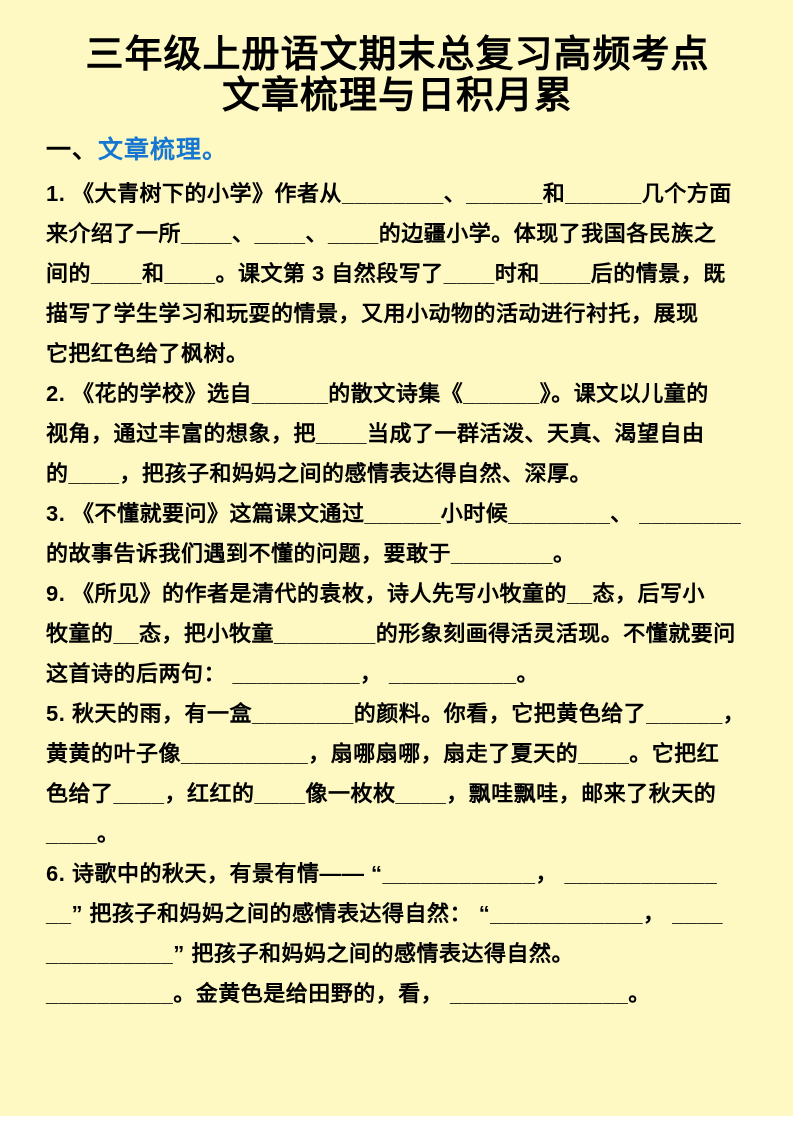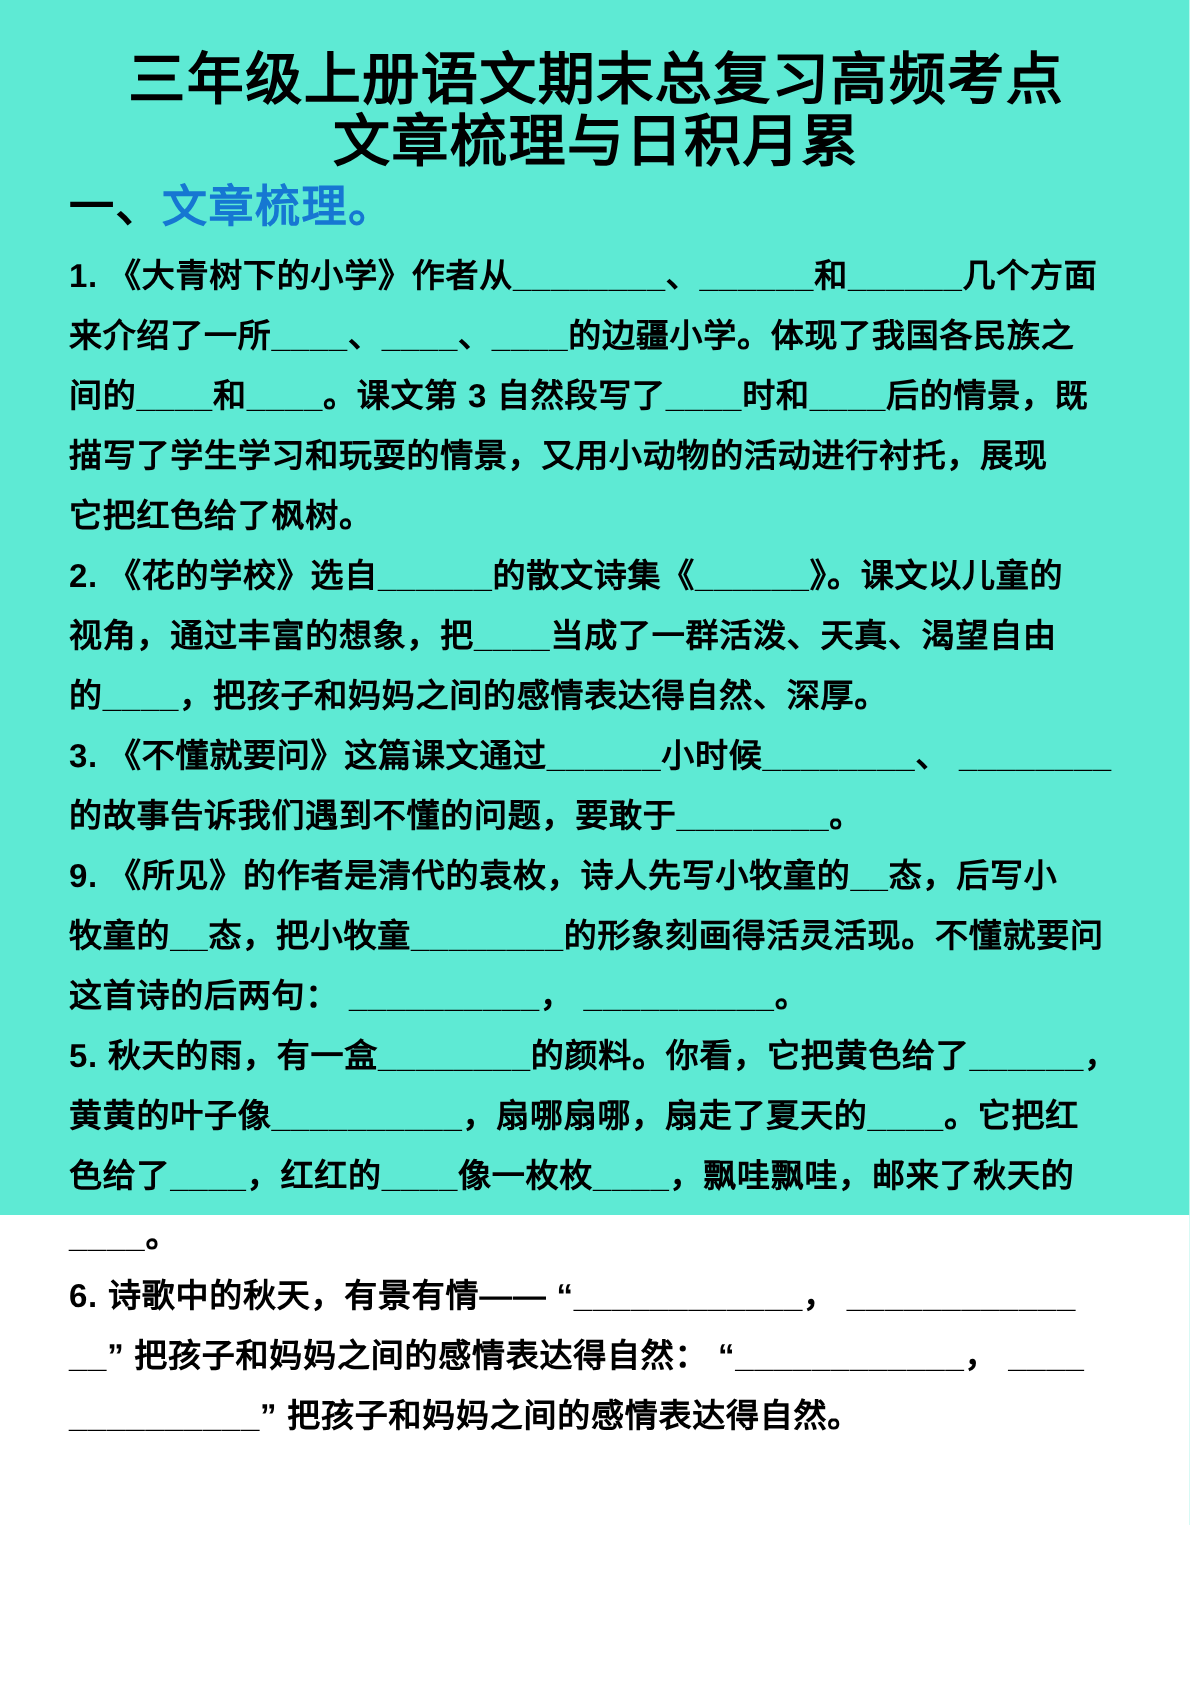--- a/index.html
+++ b/index.html
@@ -8,36 +8,36 @@
     background: #ffffff;
     width: 793px;
     height: 1122px;
     overflow: hidden;
     font-family: "Liberation Sans", sans-serif;
     color: #000000;
   }
   .page {
     box-sizing: border-box;
     width: 793px;
-    height: 810px;
+    height: 1116px;
     padding: 34px 44px 0 46px;
-    background: #5eead4;
+    background: #fef9c3;
   }
   .title {
     margin: 0;
     text-align: center;
     font-size: 38px;
     line-height: 41px;
     font-weight: 900;
     letter-spacing: 1px;
   }
   .title-line { display: block; }
   .section-heading {
-    margin-top: 7px;
-    font-size: 30px;
+    margin-top: 17px;
+    font-size: 25px;
     line-height: 32px;
     font-weight: 800;
     letter-spacing: 1px;
   }
   .section-number { color: #000000; }
   .content {
     margin-top: 9px;
     font-size: 22px;
     line-height: 40px;
     font-weight: 600;
@@ -97,16 +97,17 @@
       <span class="line">____。</span>
     </p>
 
     <p class="item">
       <span class="line">6. 诗歌中的秋天，有景有情—— “____________， ____________</span>
       <span class="line">__” 把孩子和妈妈之间的感情表达得自然： “____________， ____</span>
       <span class="line">__________” 把孩子和妈妈之间的感情表达得自然。</span>
     </p>
 
     <p class="item">
+      <span class="line">__________。金黄色是给田野的，看， ______________。</span>
     </p>
 
   </div>
 </div>
 
 </body></html>

